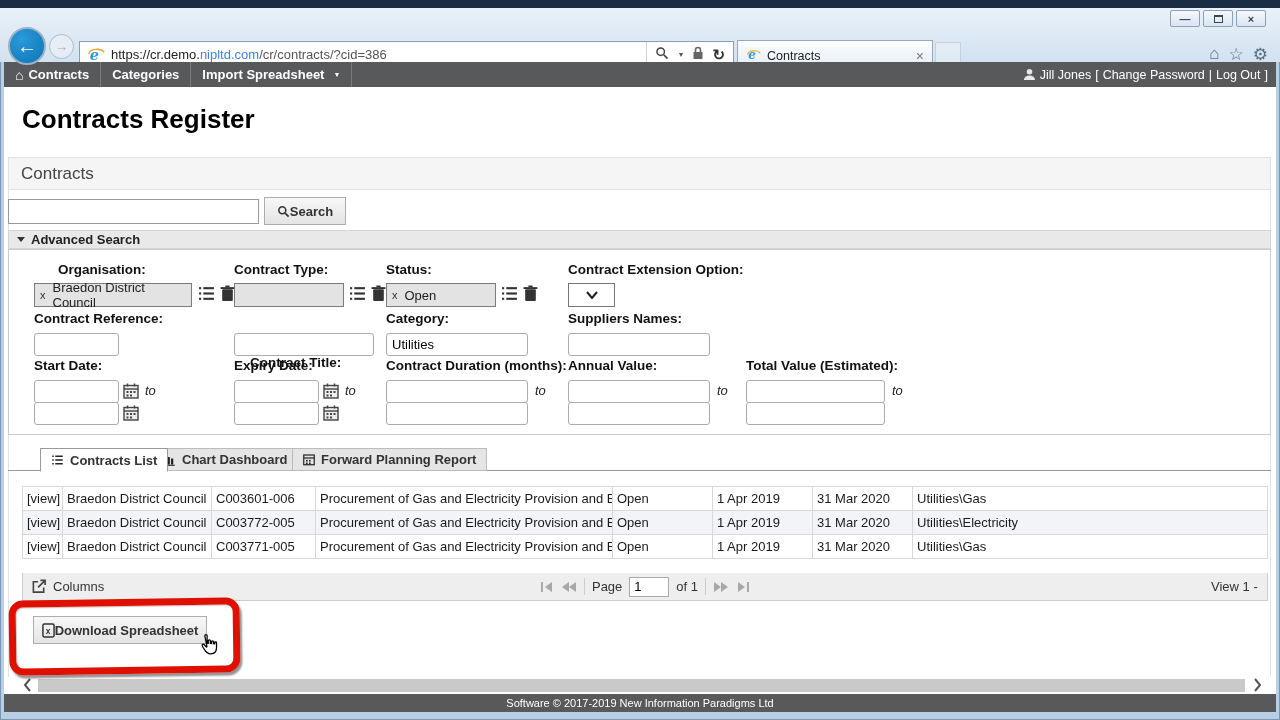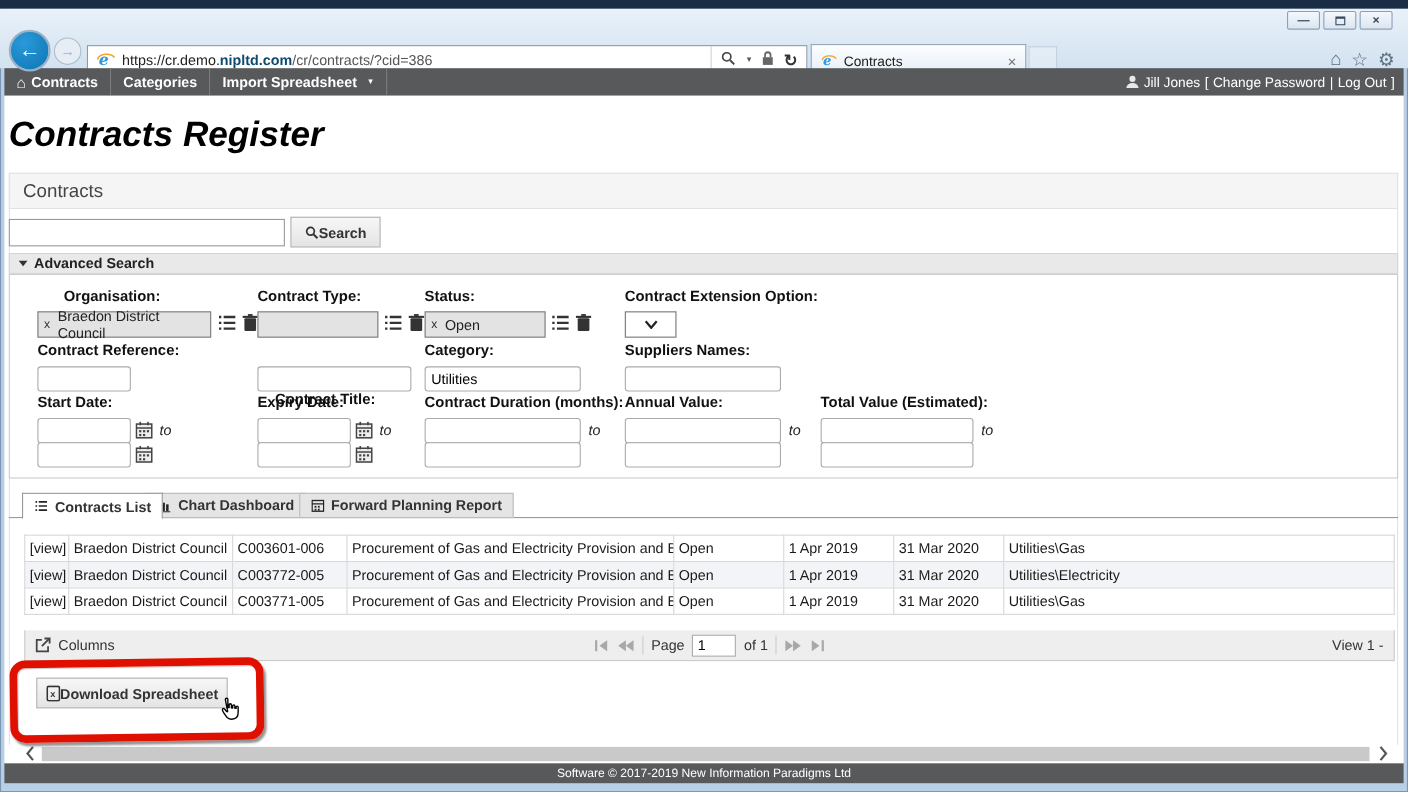--- a/index.html
+++ b/index.html
@@ -18,21 +18,21 @@
   .restore-glyph { width:9px; height:8px; border:1px solid #33465c; border-top-width:2px; }
   .btn-circle { position:absolute; border-radius:50%; display:flex; align-items:center; justify-content:center; }
   .back { left:8px; top:27px; width:38px; height:38px; background:radial-gradient(circle at 35% 30%, #2a9ada, #0e74b4);
           border:2px solid #9ab2c6; color:#fff; font-size:20px; font-weight:bold; z-index:3; }
   .fwd  { left:49px; top:34px; width:25px; height:25px; background:#e6edf4; border:1px solid #aebccb;
           color:#9fb0c0; font-size:13px; font-weight:bold; }
   .urlbar { position:absolute; left:79px; top:33px; width:655px; height:27px; background:#fff;
             border:1px solid #8a9bac; display:flex; align-items:center; font-size:13px; }
   .ie-e { width:18px; height:18px; margin:0 6px 0 7px; flex:0 0 auto; }
   .url-text { flex:1; color:#555; white-space:nowrap; overflow:hidden; }
-  .url-text .domain { color:#0c4a6e; font-weight:bold; }
+  .url-text .domain { color:#3b82f6; font-weight:normal; }
   .url-text .pre { color:#222; }
   .url-controls { display:flex; align-items:center; gap:8px; border-left:1px solid #ccd4dc;
                   padding:0 8px; height:100%; color:#444; }
   .mini-caret { font-size:7px; color:#556; }
   .refresh-glyph { font-size:15px; color:#333; font-weight:bold; }
   .tab { position:absolute; left:737px; top:32px; width:196px; height:30px;
          background:linear-gradient(#fdfeff,#e2ecf6); border:1px solid #98a8bb; border-bottom:none;
          display:flex; align-items:center; font-size:12.5px; color:#222; }
   .tab .ie-e { width:15px; height:15px; margin:0 6px 0 8px; }
   .tab-title { flex:1; }
@@ -46,21 +46,21 @@
   .navbar { position:absolute; left:4px; top:62px; width:1272px; height:25px; background:#58595b;
             color:#fff; display:flex; align-items:stretch; font-size:13px; }
   .nav-item { display:flex; align-items:center; gap:5px; padding:0 11px; font-weight:bold;
               border-right:1px solid #7b7b7d; }
   .nav-home-glyph { font-size:14px; line-height:1; }
   .nav-caret { font-size:7px; margin-left:4px; }
   .nav-user { margin-left:auto; display:flex; align-items:center; gap:4px; padding-right:8px; font-size:12.5px; }
 
   
   .content { position:absolute; left:4px; top:87px; width:1272px; height:607px; background:#fff; }
-  .page-title { position:absolute; left:4px; top:17px; font-size:32px; font-weight:bold; color:#000;font-style:italic; }
+  .page-title { position:absolute; left:18px; top:17px; font-size:26px; font-weight:bold; color:#000; }
   .panel-outline { position:absolute; left:4px; top:70px; width:1263px; height:520px;
                    border-left:1px solid #e3e3e3; border-right:1px solid #e3e3e3; pointer-events:none; }
   .section-bar { position:absolute; left:4px; top:70px; width:1263px; height:33px; background:#f5f5f5;
                  border:1px solid #e2e2e2; font-size:17px; color:#444; line-height:31px; padding-left:12px; }
   .search-input { position:absolute; left:4px; top:112px; width:251px; height:25px;
                   border:1px solid #999; font-size:13px; padding:0 5px; }
   .btn { display:inline-flex; align-items:center; justify-content:center; 
          background:linear-gradient(#f7f7f7,#e4e4e4); border:1px solid #adadad;
          font-weight:bold; font-size:13px; color:#333; }
   .search-btn { position:absolute; left:260px; top:110px; width:82px; height:28px; }
@@ -80,21 +80,21 @@
          font-size:13px; padding:0 5px; font-family:"Liberation Sans",sans-serif; }
   .sel { position:absolute; width:47px; height:24px; background:#fff; border:1px solid #767676;
          display:flex; align-items:center; justify-content:center; }
   .cal { position:absolute; width:16px; height:16px; }
   .to-lbl { position:absolute; font-size:13px; font-style:italic; color:#222; }
 
   
   .tabstrip { position:absolute; left:4px; top:361px; width:1263px; height:23px; border-bottom:1px solid #9a9a9a; }
   .tab-item { position:absolute; top:0; height:23px; display:flex; align-items:center; gap:6px;
               font-size:13px; font-weight:bold; color:#333; padding:8px 10px;
-              background:#e5e5e5; border:1px solid #bbb; }
+              background:#e5e5e5; border:1px solid #bbb;margin-left:20px; }
   .tab-item.active { background:#fff; border:1px solid #9a9a9a; border-bottom:1px solid #fff; height:24px; z-index:2; }
 
   
   .grid { position:absolute; left:18px; top:399px; width:1246px; border-collapse:collapse; table-layout:fixed;
           font-size:13px; color:#1a1a1a; }
   .grid th { height:21px; background:linear-gradient(#f6f6f6,#e7e7e7); border:1px solid #ccc;
              font-size:13px; font-weight:bold; color:#333; text-align:center; white-space:nowrap; overflow:hidden; }
   .grid td { height:22px; border:1px solid #d8d8d8; padding:4px 4px; white-space:nowrap; overflow:hidden; }
   .grid tr.alt td { background:#f3f4f8; }
   .sort-ic { display:inline-block; vertical-align:-1px; margin-left:3px; }

